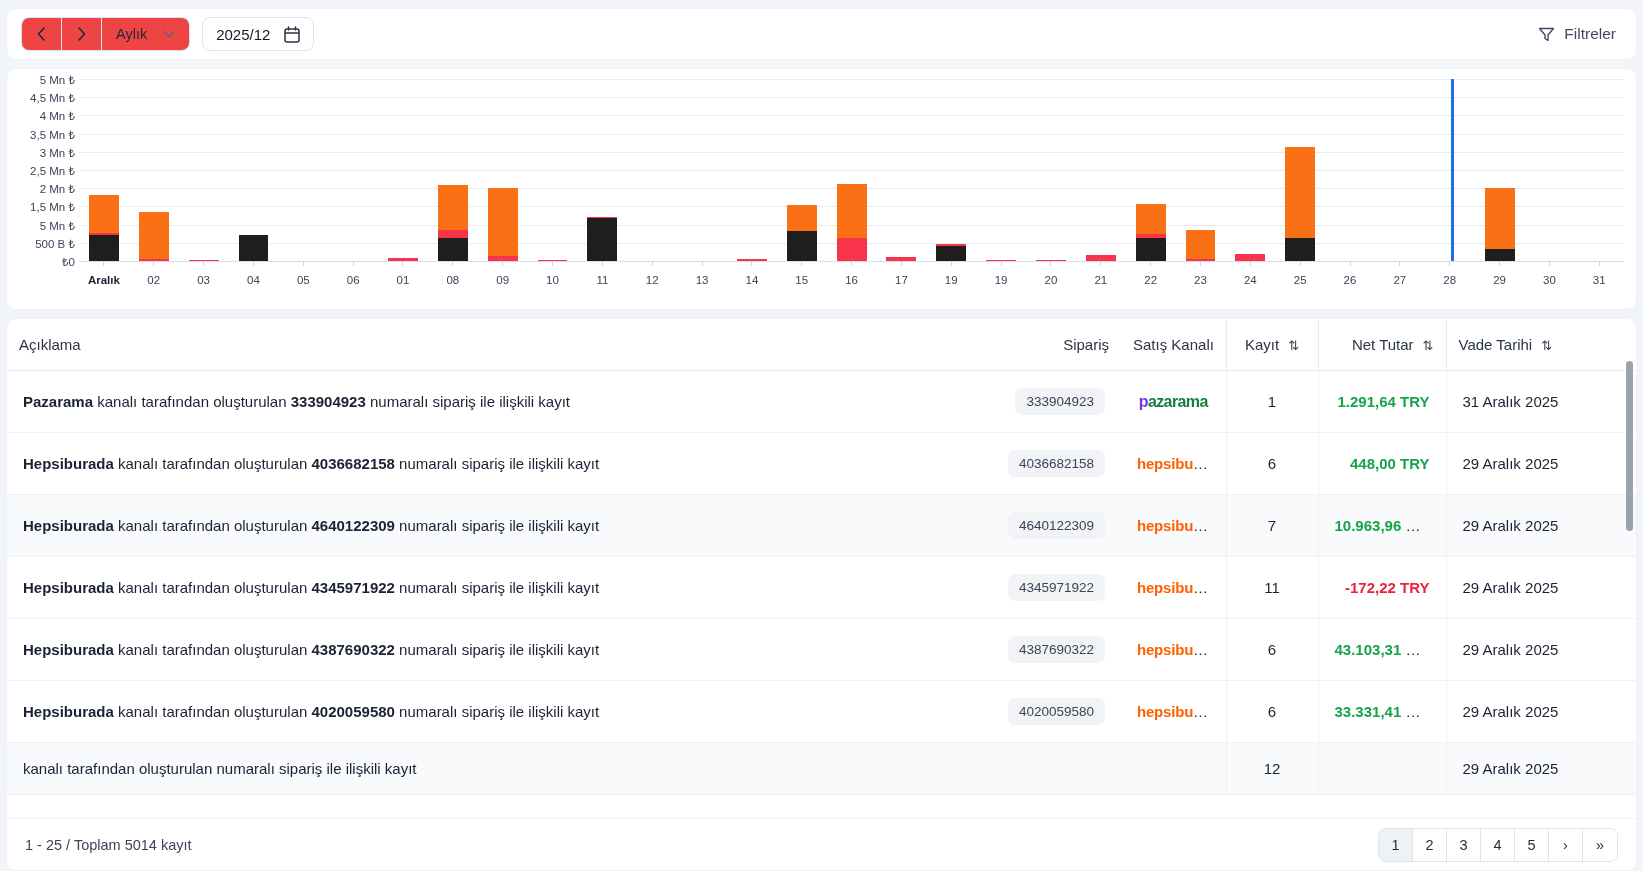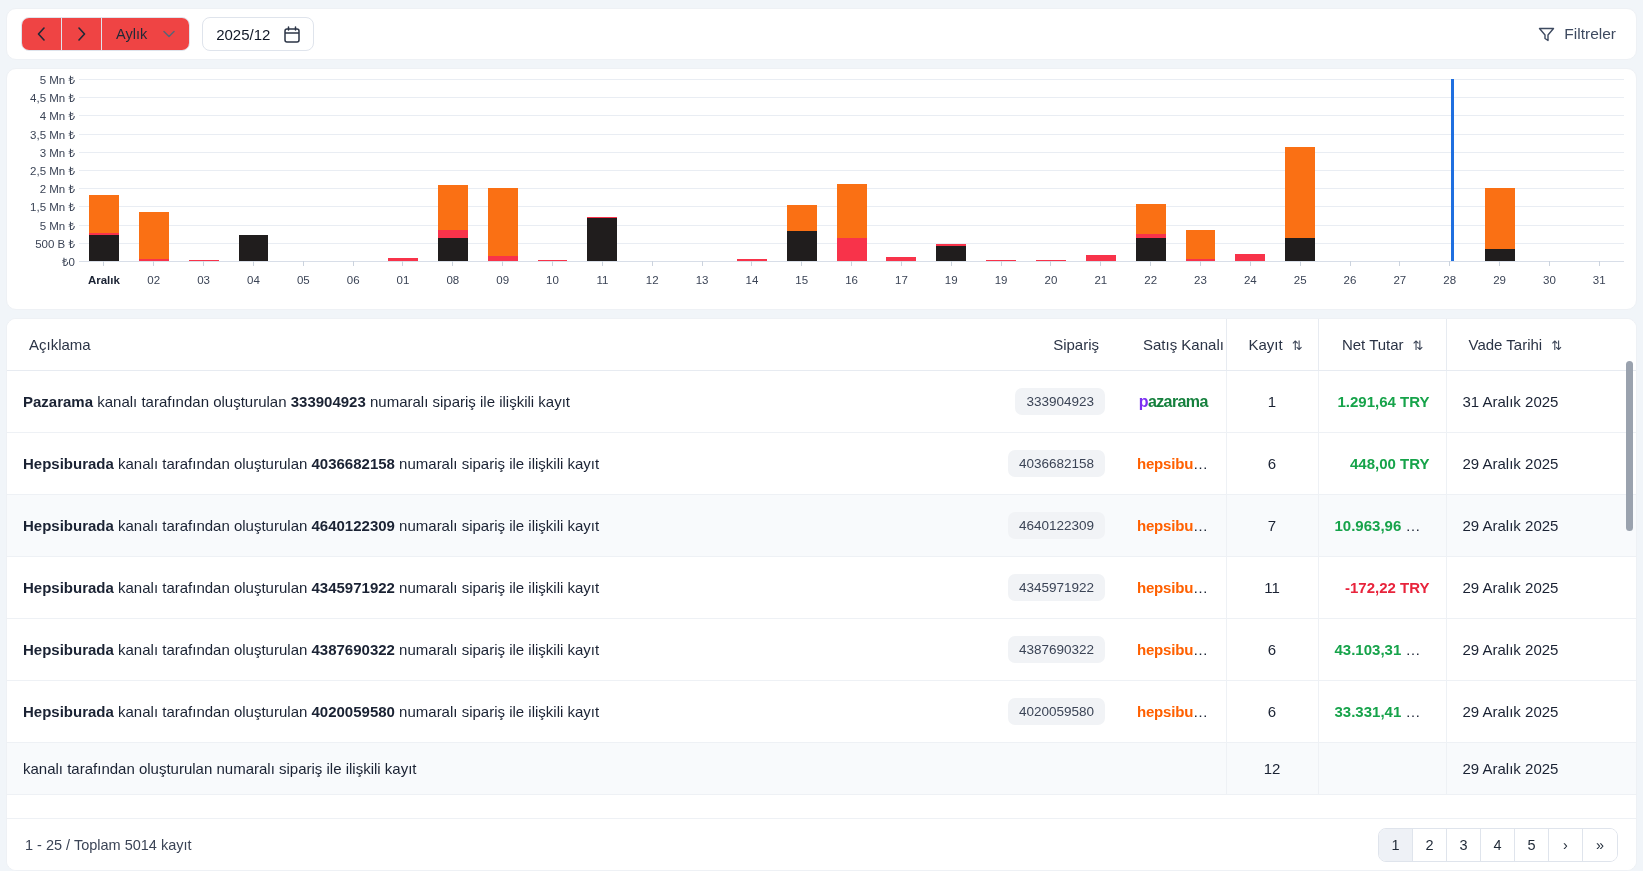--- a/index.html
+++ b/index.html
@@ -91,21 +91,21 @@
 
   
   .table-card {
     margin-top: 8px; background: #fff; border-radius: 10px;
     flex: 1 1 auto; display: flex; flex-direction: column;
     overflow: hidden; border: 1px solid #eef1f5; position: relative;
   }
   table { width: 100%; border-collapse: collapse; table-layout: fixed; }
   thead th {
     font-size: 15px; font-weight: normal; color: #2b3446;
-    padding: 17px 22px; text-align: right; border-bottom: 1px solid #e7ebf1;
+    padding: 17px 12px; text-align: right; border-bottom: 1px solid #e7ebf1;
     background: #fff; white-space: nowrap;
   }
   thead th.left { text-align: left; }
   thead th.ctr { text-align: center; }
   thead th.sep { border-left: 1px solid #e7ebf1; }
   .sort { margin-left: 9px; color: #3b4456; font-size: 13px; }
   tbody td {
     font-size: 15px; color: #1a2233; padding: 17px 16px;
     border-bottom: 1px solid #eef1f5; white-space: nowrap; overflow: hidden; text-overflow: ellipsis;
   }

